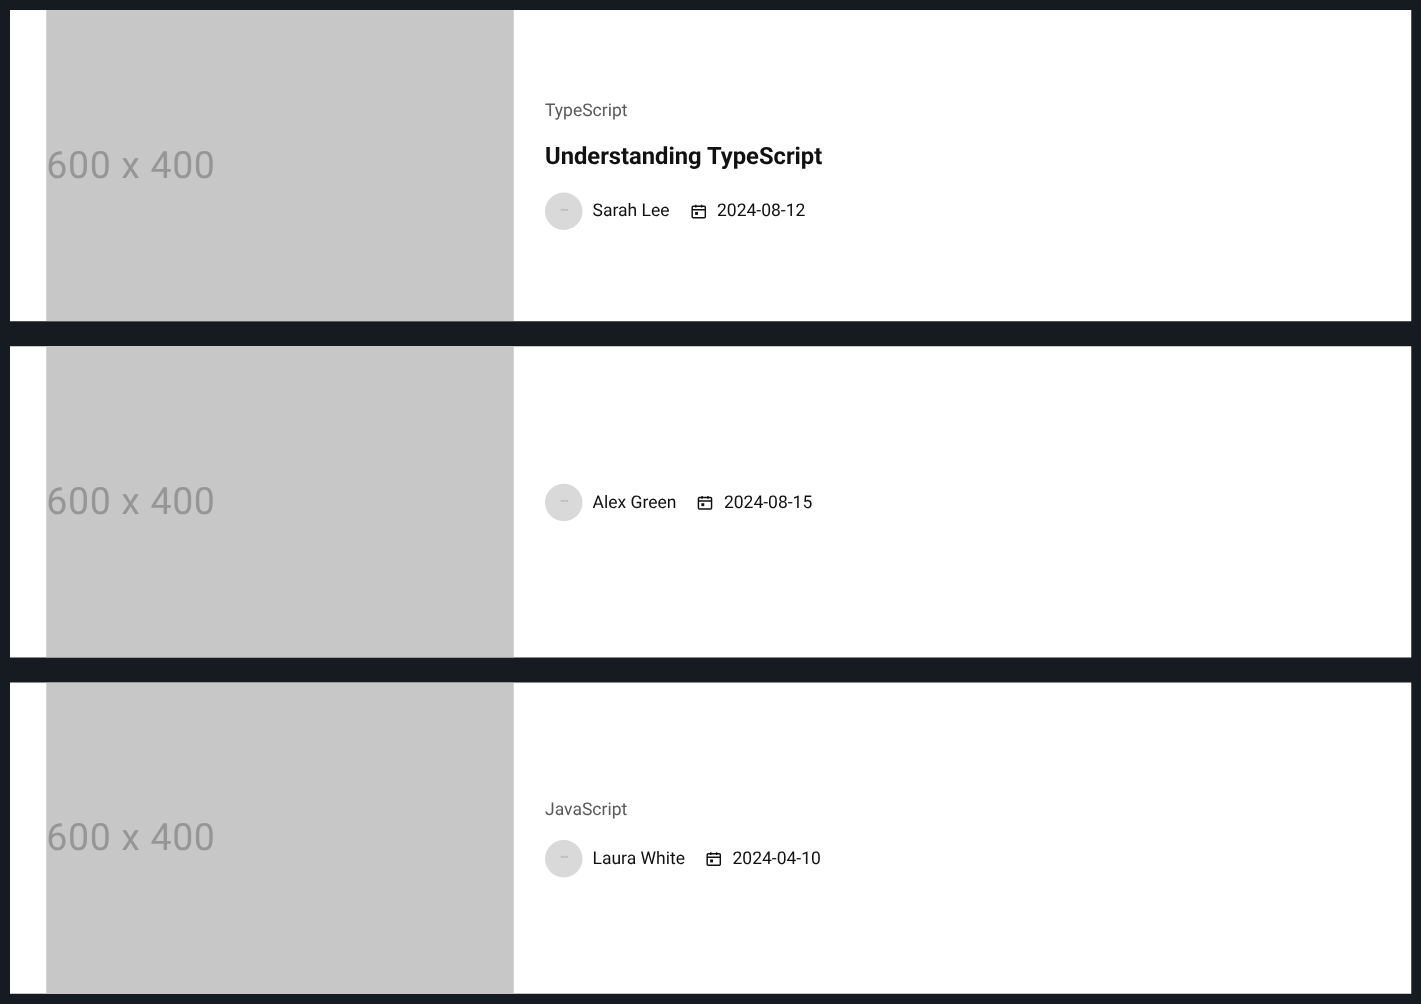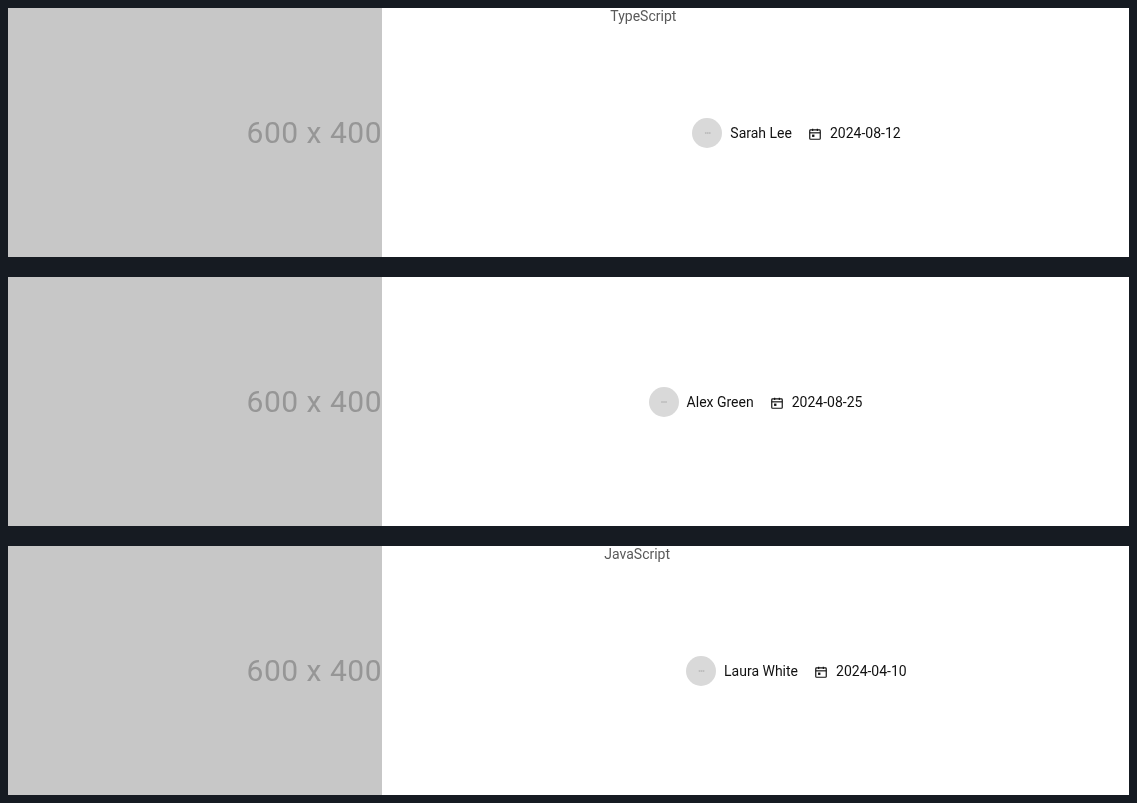--- a/index.html
+++ b/index.html
@@ -23,34 +23,35 @@
       display: flex;
       height: 249px;
       overflow: hidden;
     }
     .post-image {
       width: 374px;
       height: 100%;
       background: #c7c7c7;
       display: flex;
       align-items: center;
-      justify-content: flex-end;
+      justify-content: flex-start;
       flex-shrink: 0;
+      margin-left: 29px;
     }
     .post-image-text {
       color: #969696;
       font-size: 30px;
       font-weight: 400;
       letter-spacing: 0.5px;
     }
     .post-content {
       flex: 1;
       padding: 0 25px;
       display: flex;
-      flex-direction: row;
+      flex-direction: column;
       justify-content: center;
       gap: 16px;
     }
     .post-category {
       color: #5a5a5a;
       font-size: 14px;
       font-weight: 400;
     }
     .post-title {
       color: #111;
@@ -83,21 +84,21 @@
       font-size: 9px;
       letter-spacing: -1px;
     }
     .author-name {
       color: #111;
       font-size: 14px;
       font-weight: 400;
     }
     .post-date {
       display: flex;
-      align-items: flex-end;
+      align-items: center;
       gap: 8px;
     }
     .calendar-icon {
       width: 14px;
       height: 14px;
       flex-shrink: 0;
     }
     .date-text {
       color: #111;
       font-size: 14px;
@@ -108,20 +109,21 @@
 <body>
 
 <div class="post-list">
 
   <article class="post-card">
     <div class="post-image">
       <span class="post-image-text">600 x 400</span>
     </div>
     <div class="post-content">
       <div class="post-category">TypeScript</div>
+      <h2 class="post-title">Understanding TypeScript</h2>
       <div class="post-meta">
         <div class="post-author">
           <div class="avatar">
             <span class="avatar-inner">•••</span>
           </div>
           <span class="author-name">Sarah Lee</span>
         </div>
         <div class="post-date">
           <svg class="calendar-icon" viewBox="0 0 24 24" fill="none" stroke="#111" stroke-width="2">
             <rect x="3" y="5" width="18" height="16" rx="1.5"></rect>
@@ -149,21 +151,21 @@
           <span class="author-name">Alex Green</span>
         </div>
         <div class="post-date">
           <svg class="calendar-icon" viewBox="0 0 24 24" fill="none" stroke="#111" stroke-width="2">
             <rect x="3" y="5" width="18" height="16" rx="1.5"></rect>
             <line x1="3" y1="10" x2="21" y2="10"></line>
             <line x1="8" y1="3" x2="8" y2="7"></line>
             <line x1="16" y1="3" x2="16" y2="7"></line>
             <rect x="7" y="13" width="4" height="4" fill="#111" stroke="none"></rect>
           </svg>
-          <span class="date-text">2024-08-25</span>
+          <span class="date-text">2024-08-15</span>
         </div>
       </div>
     </div>
   </article>
 
   <article class="post-card">
     <div class="post-image">
       <span class="post-image-text">600 x 400</span>
     </div>
     <div class="post-content">

